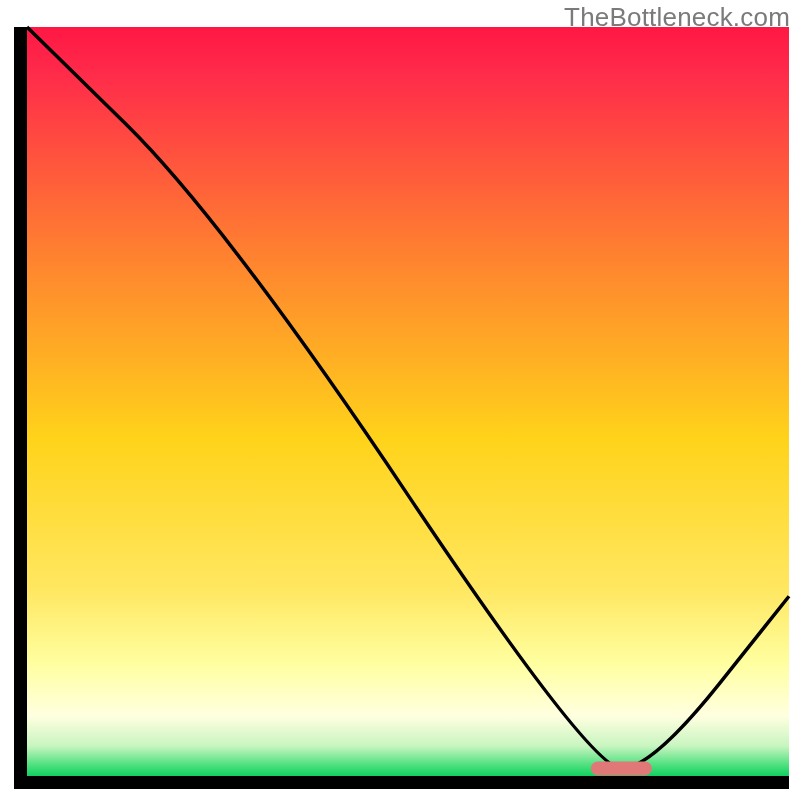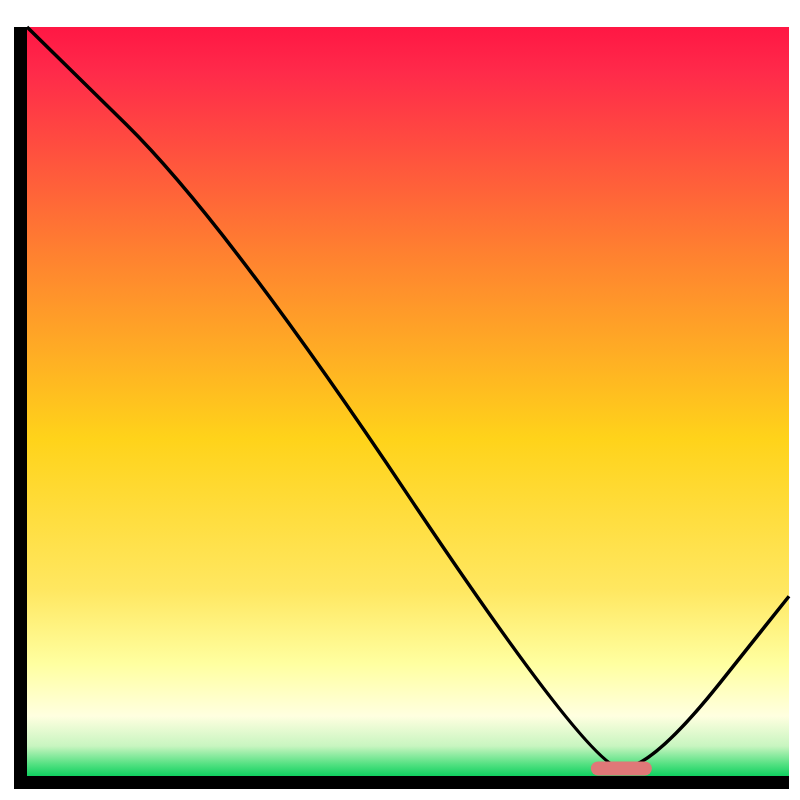--- a/index.html
+++ b/index.html
@@ -31,20 +31,21 @@
     position: absolute;
     top: 0;
     left: 0;
   }
 </style>
 </head>
 <body>
 
 <div class="chart-container">
 
+  <div class="watermark">TheBottleneck.com</div>
 
   <svg id="chart-svg" width="800" height="800" viewBox="0 0 800 800">
     <defs>
       <linearGradient id="bg-grad" x1="0" y1="0" x2="0" y2="1">
           <stop offset="0%" stop-color="#ff1744"></stop>
           <stop offset="6%" stop-color="#ff2a4a"></stop>
           <stop offset="30%" stop-color="#ff8030"></stop>
           <stop offset="55.00000000000001%" stop-color="#ffd31a"></stop>
           <stop offset="75%" stop-color="#ffe760"></stop>
           <stop offset="85%" stop-color="#ffffa0"></stop>

